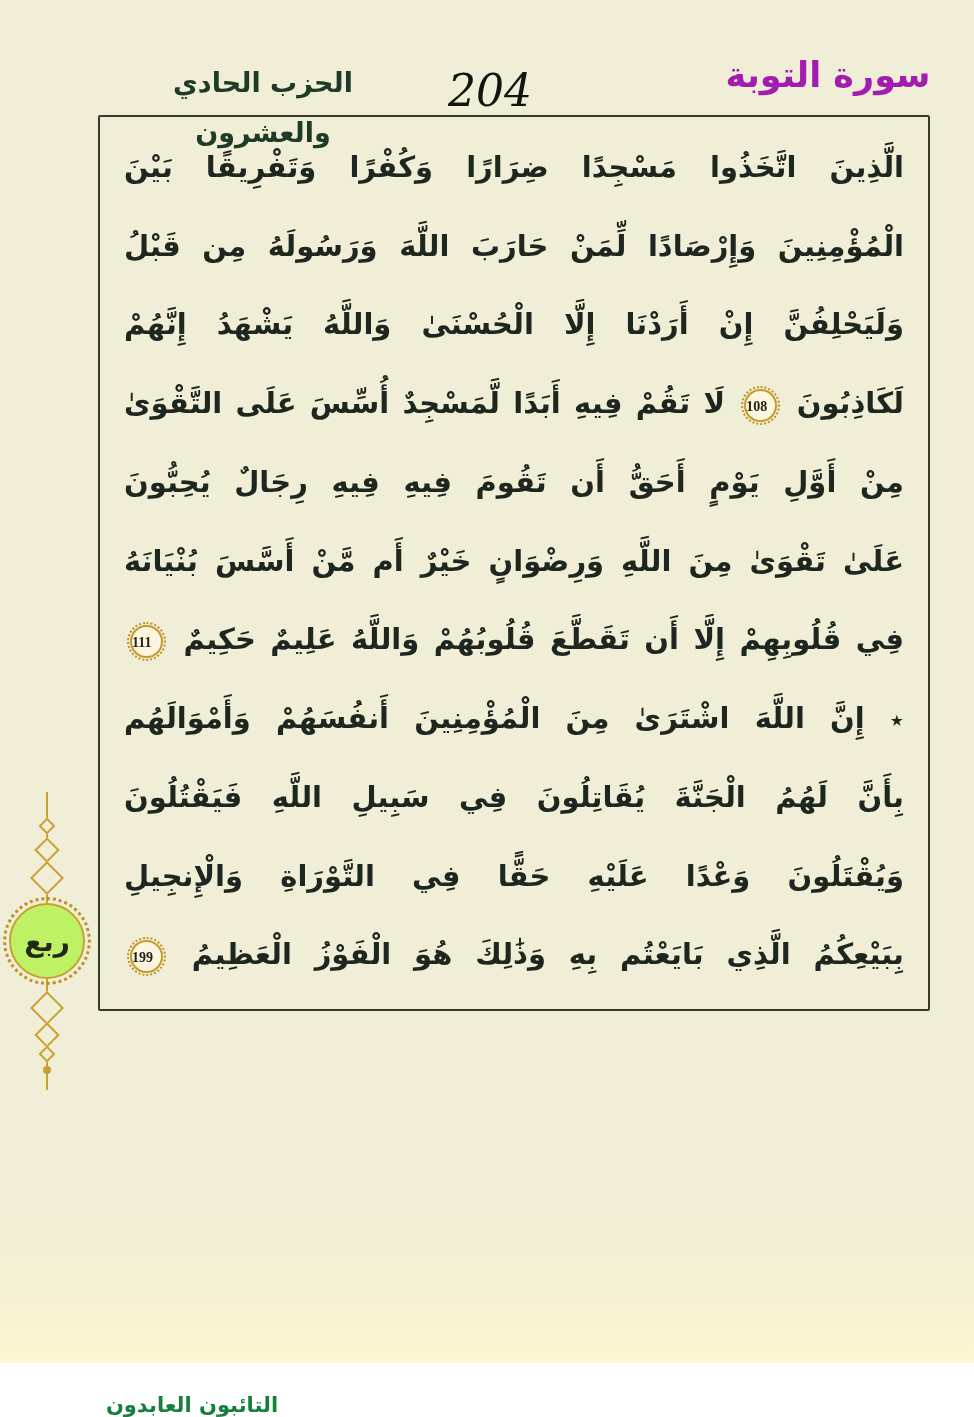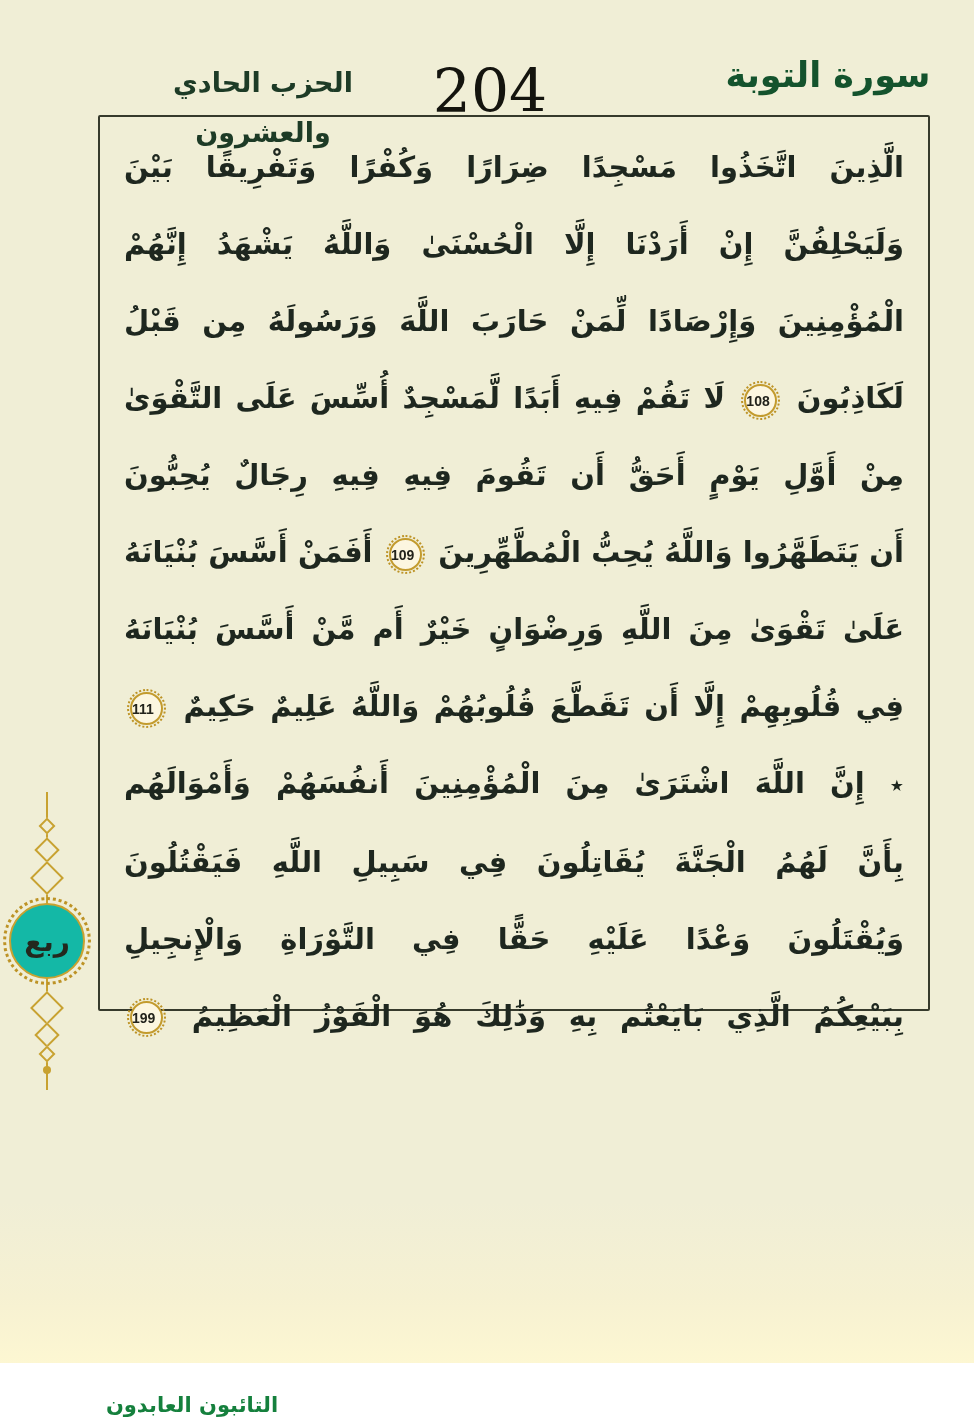--- a/index.html
+++ b/index.html
@@ -15,26 +15,27 @@
   .bottom-strip{position:absolute;left:0;top:1363px;width:974px;height:54px;background:#ffffff;}
 
   
   .hizb-label{
     position:absolute;left:148px;top:58px;width:230px;height:50px;
     color:#1d3b26;font-size:27px;font-weight:700;text-align:center;line-height:50px;
     direction:rtl;
   }
   .page-number{
     position:absolute;left:420px;top:64px;width:140px;height:54px;
-    color:#14140e;font-size:60px;text-align:center;line-height:54px;
+    color:#14140e;font-size:44px;text-align:center;line-height:54px;
     font-family:"DejaVu Serif", serif;
+    font-style:italic;
   }
   .surah-title{
     position:absolute;left:700px;top:44px;width:256px;height:62px;
-    color:#14532d;font-size:35px;font-weight:700;text-align:center;line-height:62px;
+    color:#a21caf;font-size:35px;font-weight:700;text-align:center;line-height:62px;
     direction:rtl;
   }
 
   
   .frame{
     position:absolute;left:98px;top:115px;width:832px;height:896px;
     border:2.5px solid #363a2c;border-radius:2px;box-sizing:border-box;
     display:flex;flex-direction:column;justify-content:space-between;
     padding:12px 24px 14px 24px;
   }
@@ -44,38 +45,38 @@
     text-align:justify;text-align-last:justify;
     font-size:29px;font-weight:700;color:#1e271f;
     line-height:77px;white-space:nowrap;
   }
   .ayah{
     display:inline-block;width:33px;height:33px;line-height:31px;
     border:2px solid #c39b2e;outline:2px dotted #bd9326;outline-offset:1px;
     border-radius:50%;background:#fcf6e0;box-sizing:border-box;
     text-align:right;font-size:14px;font-weight:700;color:#23231c;
     vertical-align:middle;margin:0 6px;direction:ltr;
-    font-family:Liberation Sans, sans-serif;
+    font-family:Liberation Serif, serif;
   }
   .rub-star{color:#1e271f;font-size:26px;vertical-align:middle;}
 
   
   .orn-line{position:absolute;left:46px;top:792px;width:1.5px;height:298px;background:#c8a231;}
   .diamond{position:absolute;border:2px solid #c8a231;transform:rotate(45deg);box-sizing:border-box;background:#f0eed6;}
   .d1{left:41px;top:820px;width:12px;height:12px;}
   .d2{left:38px;top:841px;width:18px;height:18px;}
   .d3{left:35px;top:866px;width:24px;height:24px;}
   .d4{left:35px;top:996px;width:24px;height:24px;}
   .d5{left:38px;top:1026px;width:18px;height:18px;}
   .d6{left:41px;top:1048px;width:12px;height:12px;}
   .orn-dot{position:absolute;left:43px;top:1066px;width:8px;height:8px;border-radius:50%;background:#c8a231;}
   .medallion{
     position:absolute;left:9px;top:903px;width:76px;height:76px;border-radius:50%;
     border:2.5px solid #c8a231;outline:3px dotted #bd9326;outline-offset:3px;
-    background:#14b8a6;box-sizing:border-box;
+    background:#bef264;box-sizing:border-box;
     display:flex;align-items:center;justify-content:center;
     color:#23281e;font-size:28px;font-weight:700;direction:rtl;
   }
 
   
   .catchword{
     position:absolute;left:82px;top:1383px;width:220px;height:44px;
     color:#15803d;font-size:21px;font-weight:700;text-align:center;line-height:44px;
     direction:rtl;
   }
@@ -97,25 +98,24 @@
 <div class="diamond d4"></div>
 <div class="diamond d5"></div>
 <div class="diamond d6"></div>
 <div class="orn-dot"></div>
 <div class="medallion">
   <span>ربع</span>
 </div>
 
 <div class="frame">
   <div class="line"><span>الَّذِينَ اتَّخَذُوا مَسْجِدًا ضِرَارًا وَكُفْرًا وَتَفْرِيقًا بَيْنَ</span></div>
+  <div class="line"><span>الْمُؤْمِنِينَ وَإِرْصَادًا لِّمَنْ حَارَبَ اللَّهَ وَرَسُولَهُ مِن قَبْلُ</span></div>
   <div class="line"><span>وَلَيَحْلِفُنَّ إِنْ أَرَدْنَا إِلَّا الْحُسْنَىٰ وَاللَّهُ يَشْهَدُ إِنَّهُمْ</span></div>
-  <div class="line"><span>الْمُؤْمِنِينَ وَإِرْصَادًا لِّمَنْ حَارَبَ اللَّهَ وَرَسُولَهُ مِن قَبْلُ</span></div>
   <div class="line"><span>لَكَاذِبُونَ</span> <span class="ayah">108</span> <span>لَا تَقُمْ فِيهِ أَبَدًا لَّمَسْجِدٌ أُسِّسَ عَلَى التَّقْوَىٰ</span></div>
   <div class="line"><span>مِنْ أَوَّلِ يَوْمٍ أَحَقُّ أَن تَقُومَ فِيهِ فِيهِ رِجَالٌ يُحِبُّونَ</span></div>
-  <div class="line"><span>أَن يَتَطَهَّرُوا وَاللَّهُ يُحِبُّ الْمُطَّهِّرِينَ</span> <span class="ayah">109</span> <span>أَفَمَنْ أَسَّسَ بُنْيَانَهُ</span></div>
   <div class="line"><span>عَلَىٰ تَقْوَىٰ مِنَ اللَّهِ وَرِضْوَانٍ خَيْرٌ أَم مَّنْ أَسَّسَ بُنْيَانَهُ</span></div>
   <div class="line"><span>فِي قُلُوبِهِمْ إِلَّا أَن تَقَطَّعَ قُلُوبُهُمْ وَاللَّهُ عَلِيمٌ حَكِيمٌ</span> <span class="ayah">111</span></div>
   <div class="line"><span class="rub-star">٭</span> <span>إِنَّ اللَّهَ اشْتَرَىٰ مِنَ الْمُؤْمِنِينَ أَنفُسَهُمْ وَأَمْوَالَهُم</span></div>
   <div class="line"><span>بِأَنَّ لَهُمُ الْجَنَّةَ يُقَاتِلُونَ فِي سَبِيلِ اللَّهِ فَيَقْتُلُونَ</span></div>
   <div class="line"><span>وَيُقْتَلُونَ وَعْدًا عَلَيْهِ حَقًّا فِي التَّوْرَاةِ وَالْإِنجِيلِ</span></div>
   <div class="line"><span>بِبَيْعِكُمُ الَّذِي بَايَعْتُم بِهِ وَذَٰلِكَ هُوَ الْفَوْزُ الْعَظِيمُ</span> <span class="ayah">199</span></div>
 </div>
 
 <div class="catchword">التائبون العابدون</div>
 

